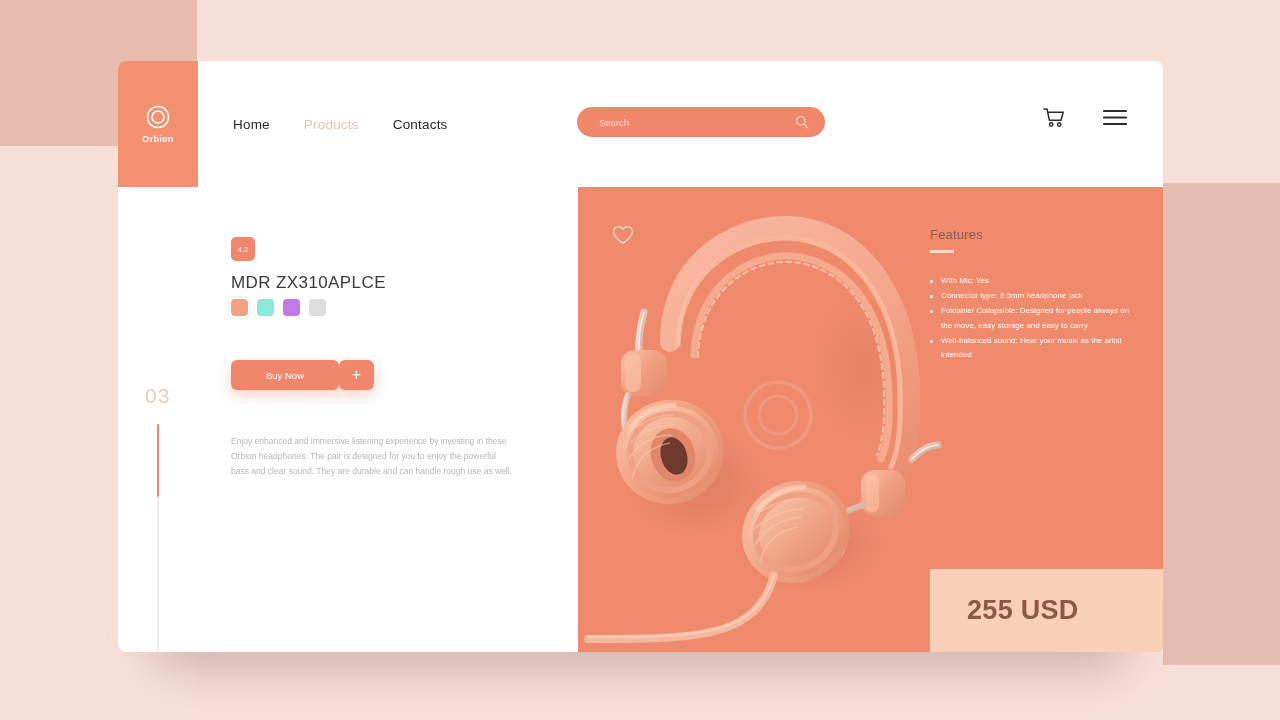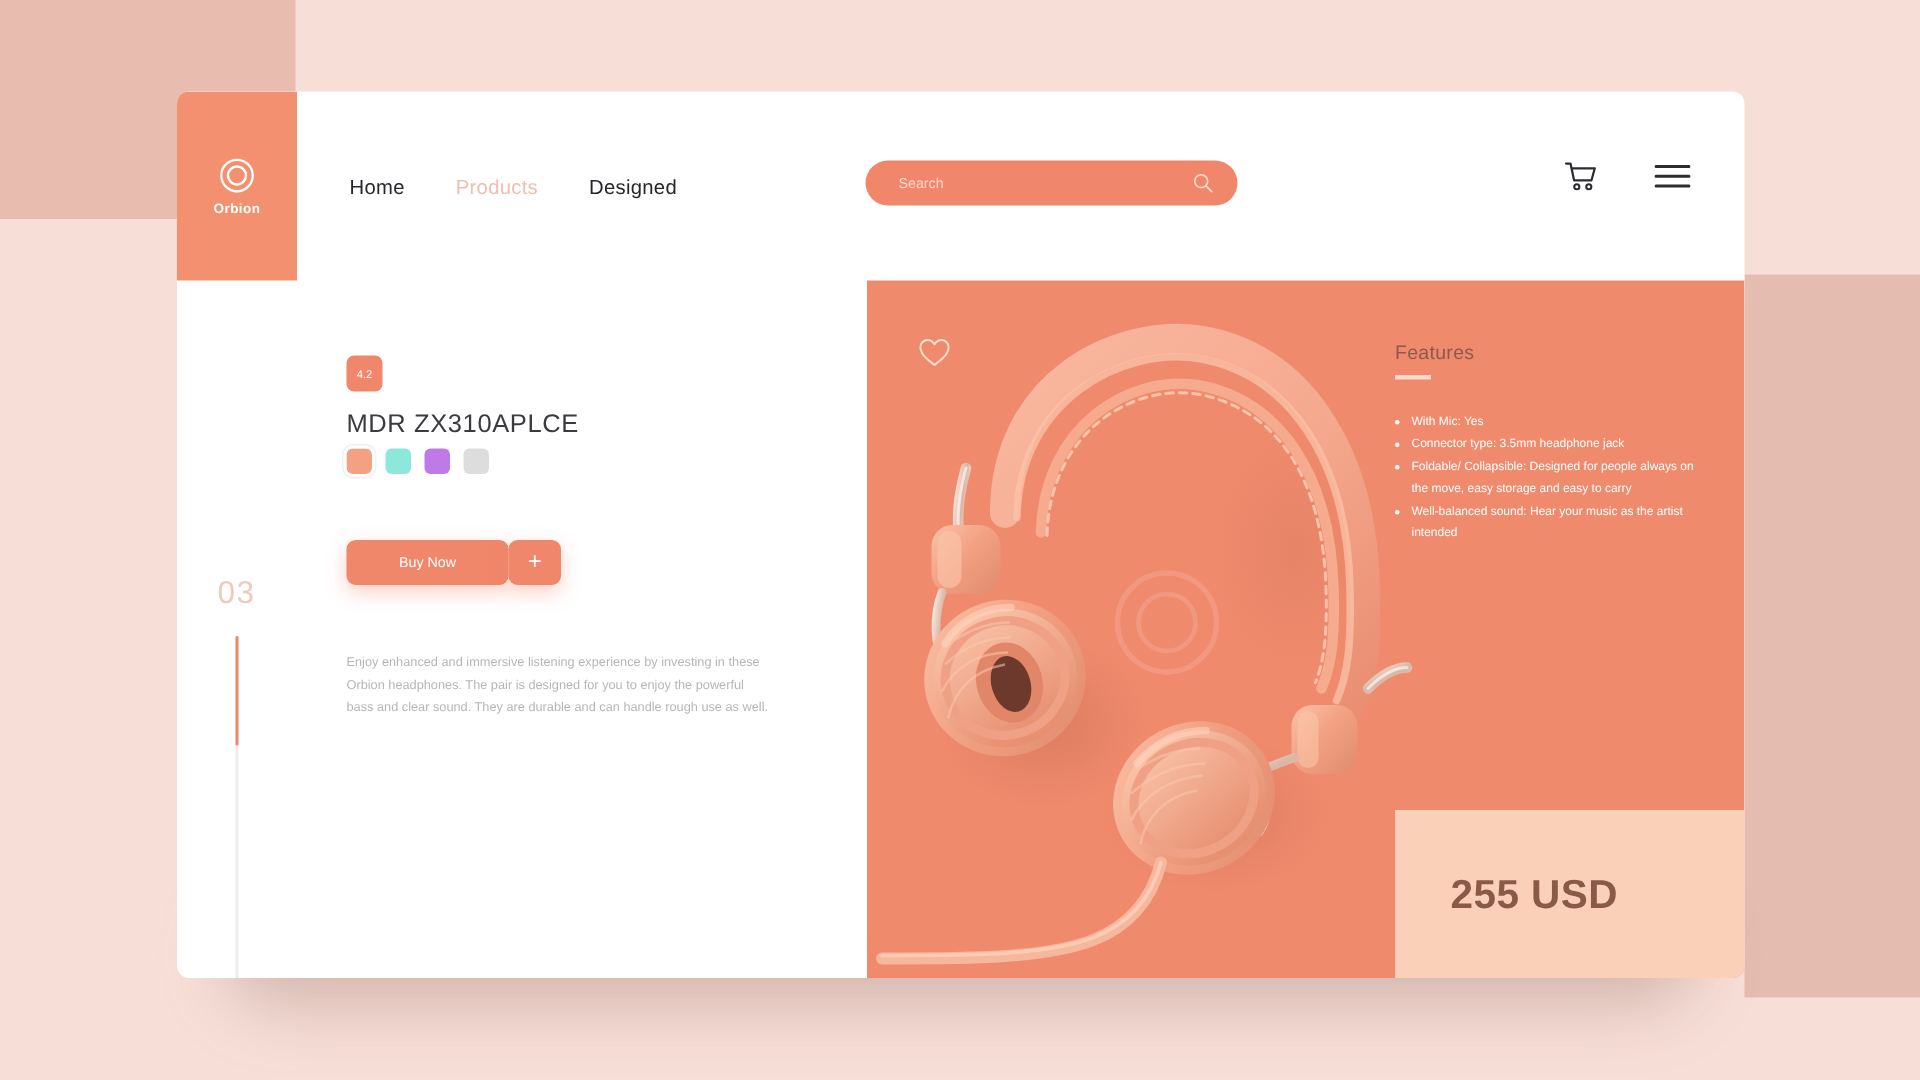--- a/index.html
+++ b/index.html
@@ -288,21 +288,21 @@
     left: 0; top: 6px;
     width: 3px; height: 3px;
     border-radius: 50%;
     background: #ffffff;
   }
   .feature-item b { font-weight: normal; }
 
   .price-block {
     position: absolute;
     left: 352px; bottom: 0px;
-    width: 235px; height: 112px;
+    width: 235px; height: 83px;
     background: #fbd0b9;
     display: flex;
     align-items: center;
     padding-left: 37px;
   }
   .price-text {
     font-size: 27px;
     font-weight: bold;
     color: #8a5a47;
     letter-spacing: 0.3px;
@@ -327,21 +327,21 @@
         <path d="M23.5 13 A10.5 10.5 0 0 1 13 23.5" fill="none" stroke="#ffffff" stroke-width="1.5" stroke-linecap="round"></path>
         <path d="M13 23.5 A10.5 10.5 0 0 1 2.5 13" fill="none" stroke="#ffffff" stroke-width="1.5" stroke-linecap="round"></path>
         <path d="M2.5 13 A10.5 10.5 0 0 1 13 2.5" fill="none" stroke="#ffffff" stroke-width="1.5" stroke-linecap="round"></path>
       </svg>
       <span class="logo-text">Orbion</span>
     </div>
 
     <nav class="nav">
       <span class="nav-link">Home</span>
       <span class="nav-link active">Products</span>
-      <span class="nav-link">Designed</span>
+      <span class="nav-link">Contacts</span>
     </nav>
 
     <div class="search-wrap">
       <input class="search-box" type="text" placeholder="Search" style="">
       <svg class="search-icon" viewBox="0 0 14 14">
         <circle cx="5.8" cy="5.8" r="4.3" fill="none" stroke="#fcdccf" stroke-width="1.1"></circle>
         <line x1="9.1" y1="9.1" x2="12.8" y2="12.8" stroke="#fcdccf" stroke-width="1.1" stroke-linecap="round"></line>
       </svg>
     </div>
 

